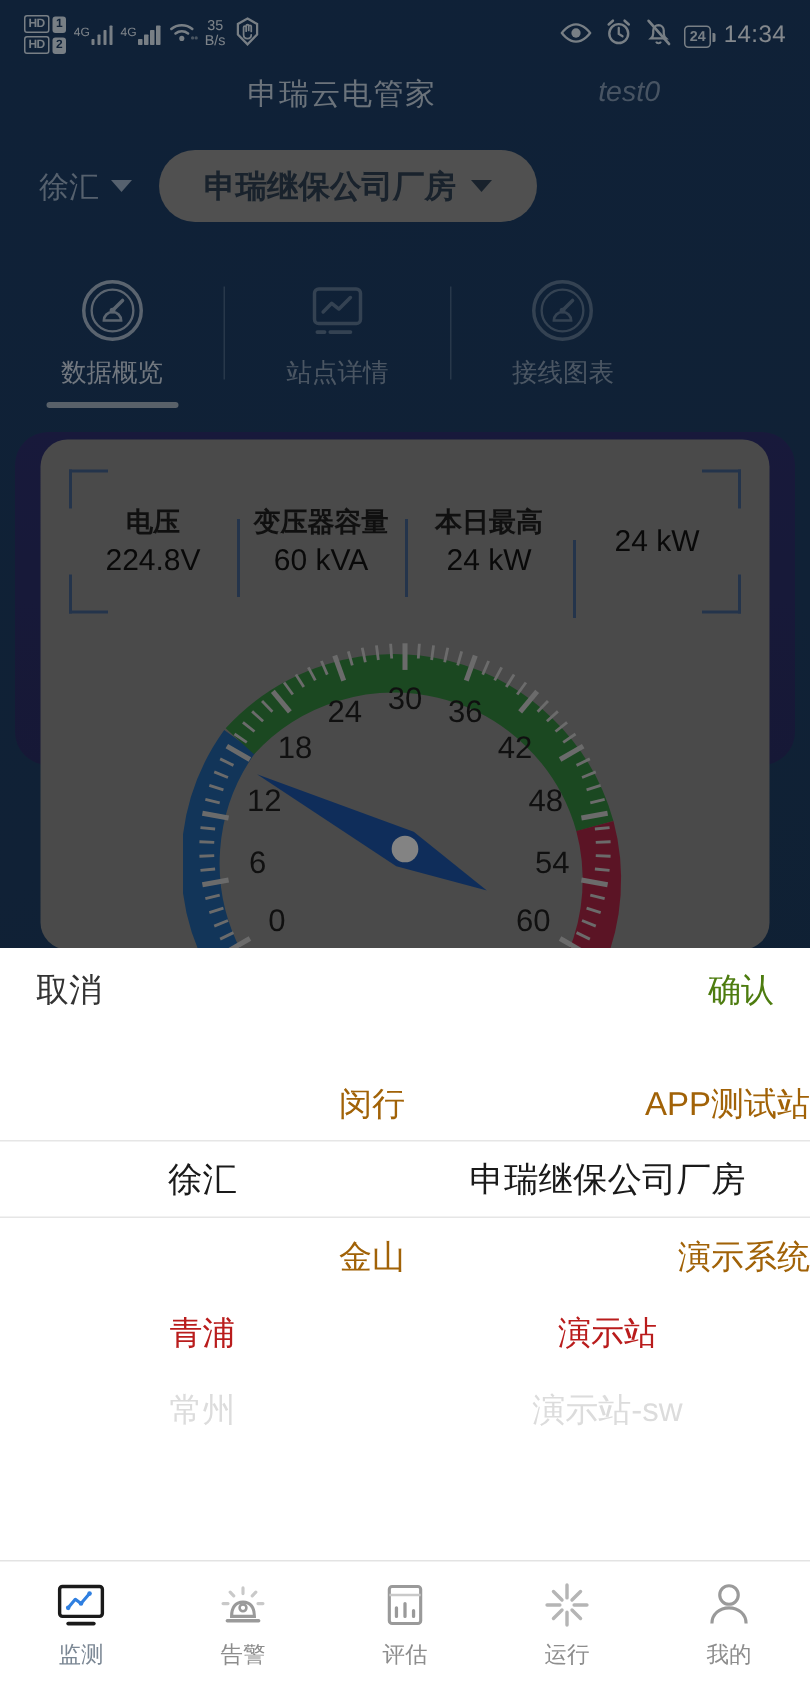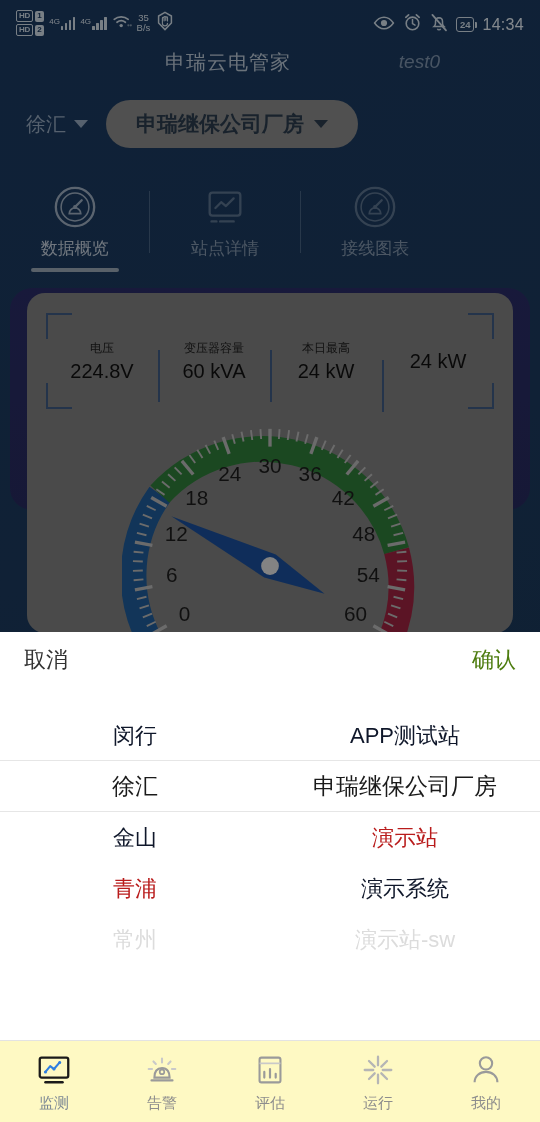--- a/index.html
+++ b/index.html
@@ -137,21 +137,21 @@
     display:flex; align-items:center; justify-content:space-around;
   }
   .metric {
     flex:1; text-align:center; position:relative;
     display:flex; flex-direction:column; gap:3px;
   }
   .metric + .metric:before {
     content:""; position:absolute; left:0; top:10px;
     width:2px; height:52px; background:#3e5a82;
   }
-  .m-label { font-size:12px; color:#1d1d1d; font-weight:400; }
+  .m-label { font-size:18px; color:#1d1d1d; font-weight:700; }
   .m-value { font-size:20px; color:#111; font-weight:500; }
 
   
   .gauge-wrap {
     position:absolute; top:125px; left:50%; transform:translateX(-50%);
     width:296px; height:296px;
   }
   .gauge-wrap svg { width:100%; height:100%; display:block; }
   .gauge-value {
     position:absolute; left:50%; bottom:3px; transform:translateX(-50%);
@@ -180,34 +180,34 @@
     flex:1; position:relative; display:flex; overflow:hidden;
   }
   .picker-col {
     flex:1; display:flex; flex-direction:column; align-items:center;
     padding-top:22px;
   }
   .p-item {
     height:51px; line-height:51px; width:100%; text-align:center;
     font-size:22px; color:#b91c1c; white-space:nowrap;
   }
-  .p-item.near { color:#0f172a; }
+  .p-item.near { color:#a16207;text-align:right; }
   .p-item.sel { color:#1a1a1a; font-size:23px; }
   .p-item.far { color:#dcdcdc; }
   .sel-band {
     position:absolute; left:0; width:540px; height:52px;
     top:72px;
     border-top:1px solid #e6e6e6; border-bottom:1px solid #e6e6e6;
     pointer-events:none;
   }
 
   
   .bottomnav {
     position:absolute; left:0; bottom:0; width:540px; height:82px;
-    background:#fef9c3; border-top:1px solid #e3e3e3;
+    background:#ffffff; border-top:1px solid #e3e3e3;
     display:flex; align-items:center;
   }
   .nav-item {
     flex:1; display:flex; flex-direction:column; align-items:center; gap:5px;
   }
   .nav-icon { width:38px; height:38px; }
   .nav-icon svg { width:100%; height:100%; display:block; }
   .nav-label { font-size:15px; color:#8d8d8d; }
   .nav-item.active .nav-label { color:#7b8794; }
 </style>
@@ -486,22 +486,22 @@
     <div class="picker-col">
       <div class="p-item near">闵行</div>
       <div class="p-item sel">徐汇</div>
       <div class="p-item near">金山</div>
       <div class="p-item">青浦</div>
       <div class="p-item far">常州</div>
     </div>
     <div class="picker-col">
       <div class="p-item near">APP测试站</div>
       <div class="p-item sel">申瑞继保公司厂房</div>
+      <div class="p-item near">演示系统</div>
       <div class="p-item">演示站</div>
-      <div class="p-item near">演示系统</div>
       <div class="p-item far">演示站-sw</div>
     </div>
   </div>
 </div>
 
 <div class="bottomnav">
   <div class="nav-item active">
     <span class="nav-icon">
       <svg viewBox="0 0 40 40">
         <rect x="5" y="7" width="30" height="21" rx="2" fill="none" stroke="#1a1a1a" stroke-width="2.4"></rect>

